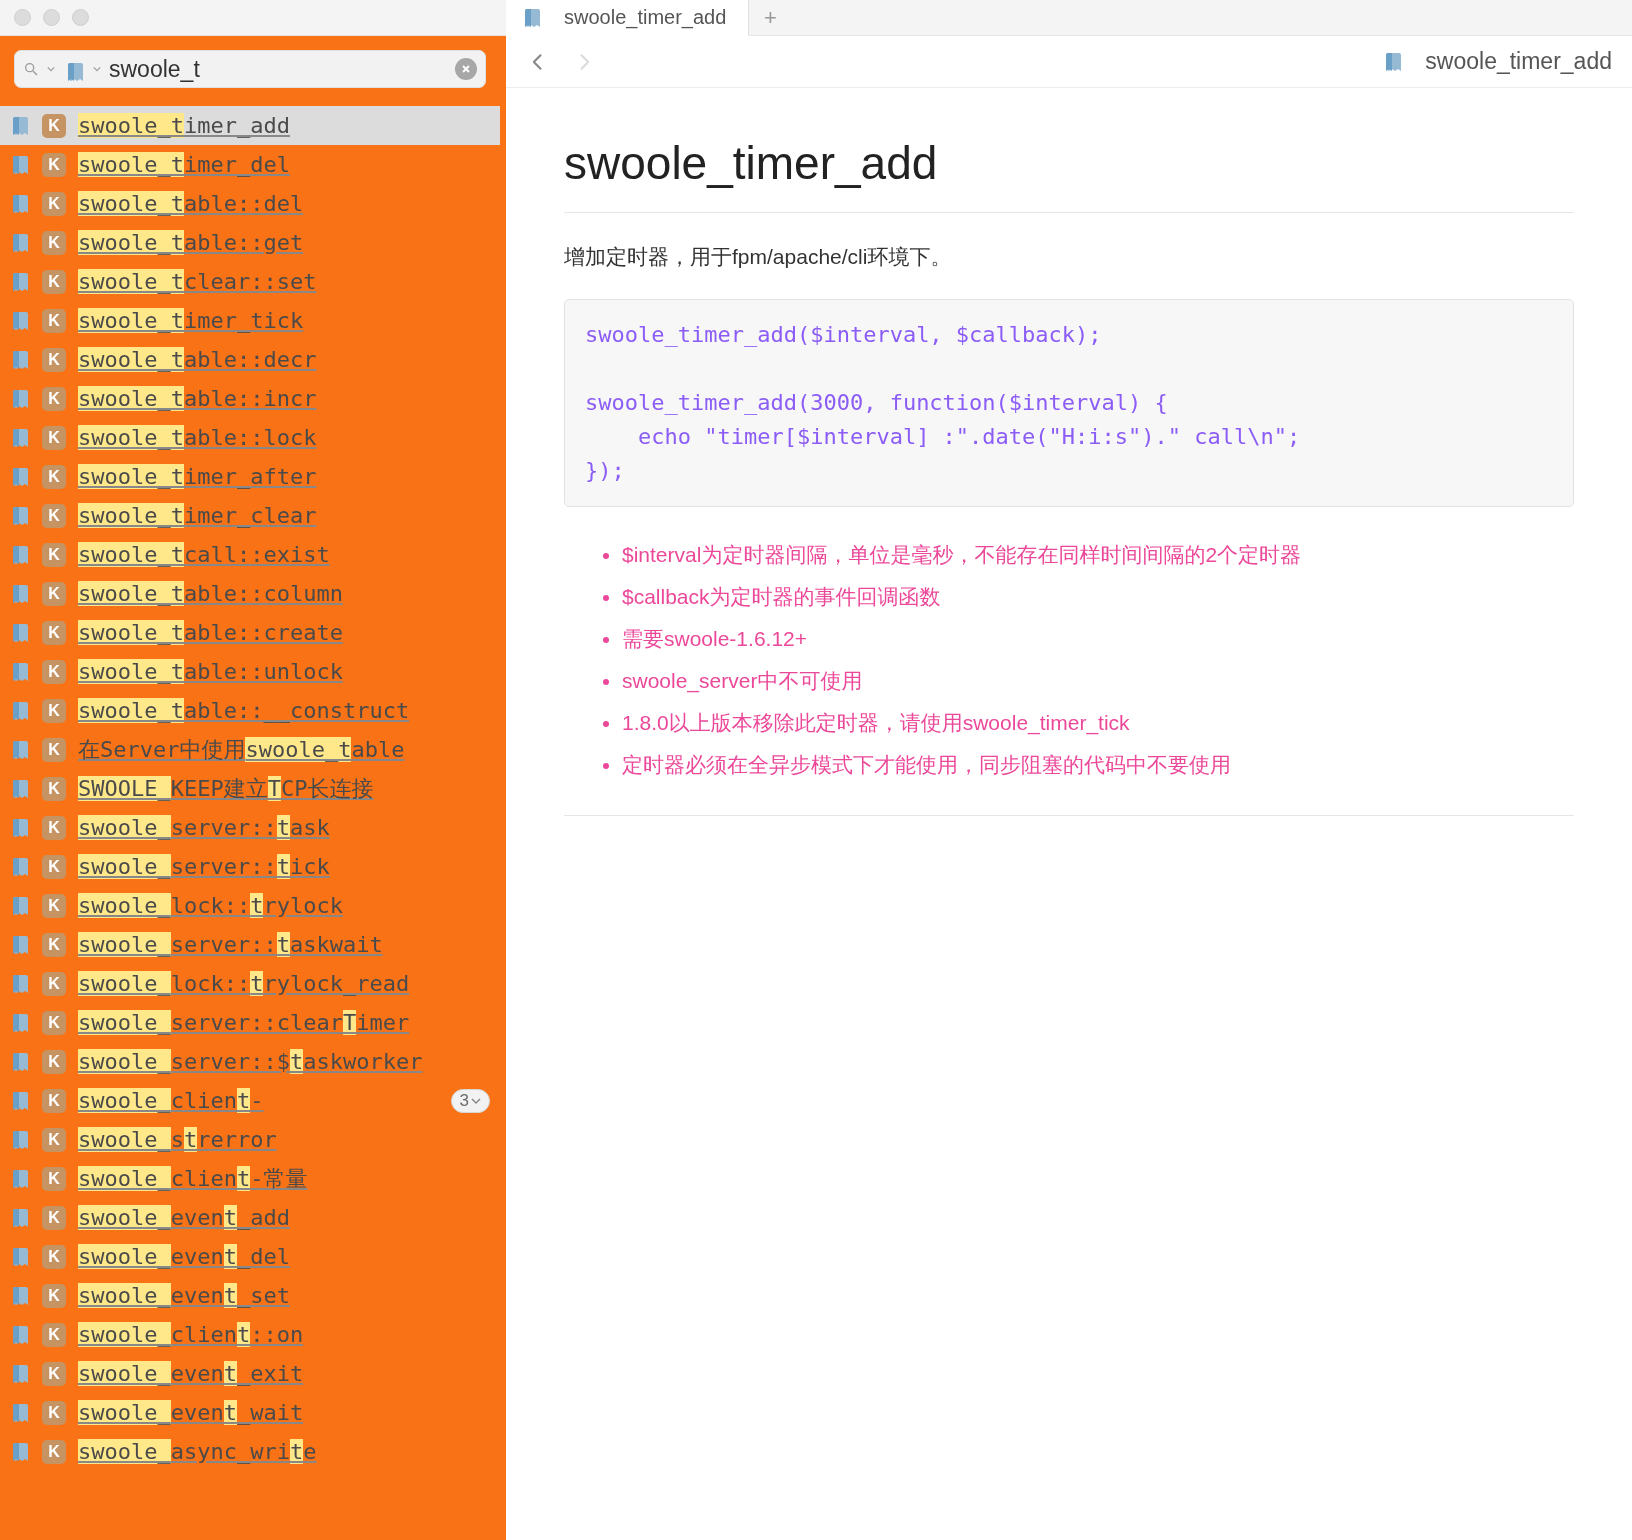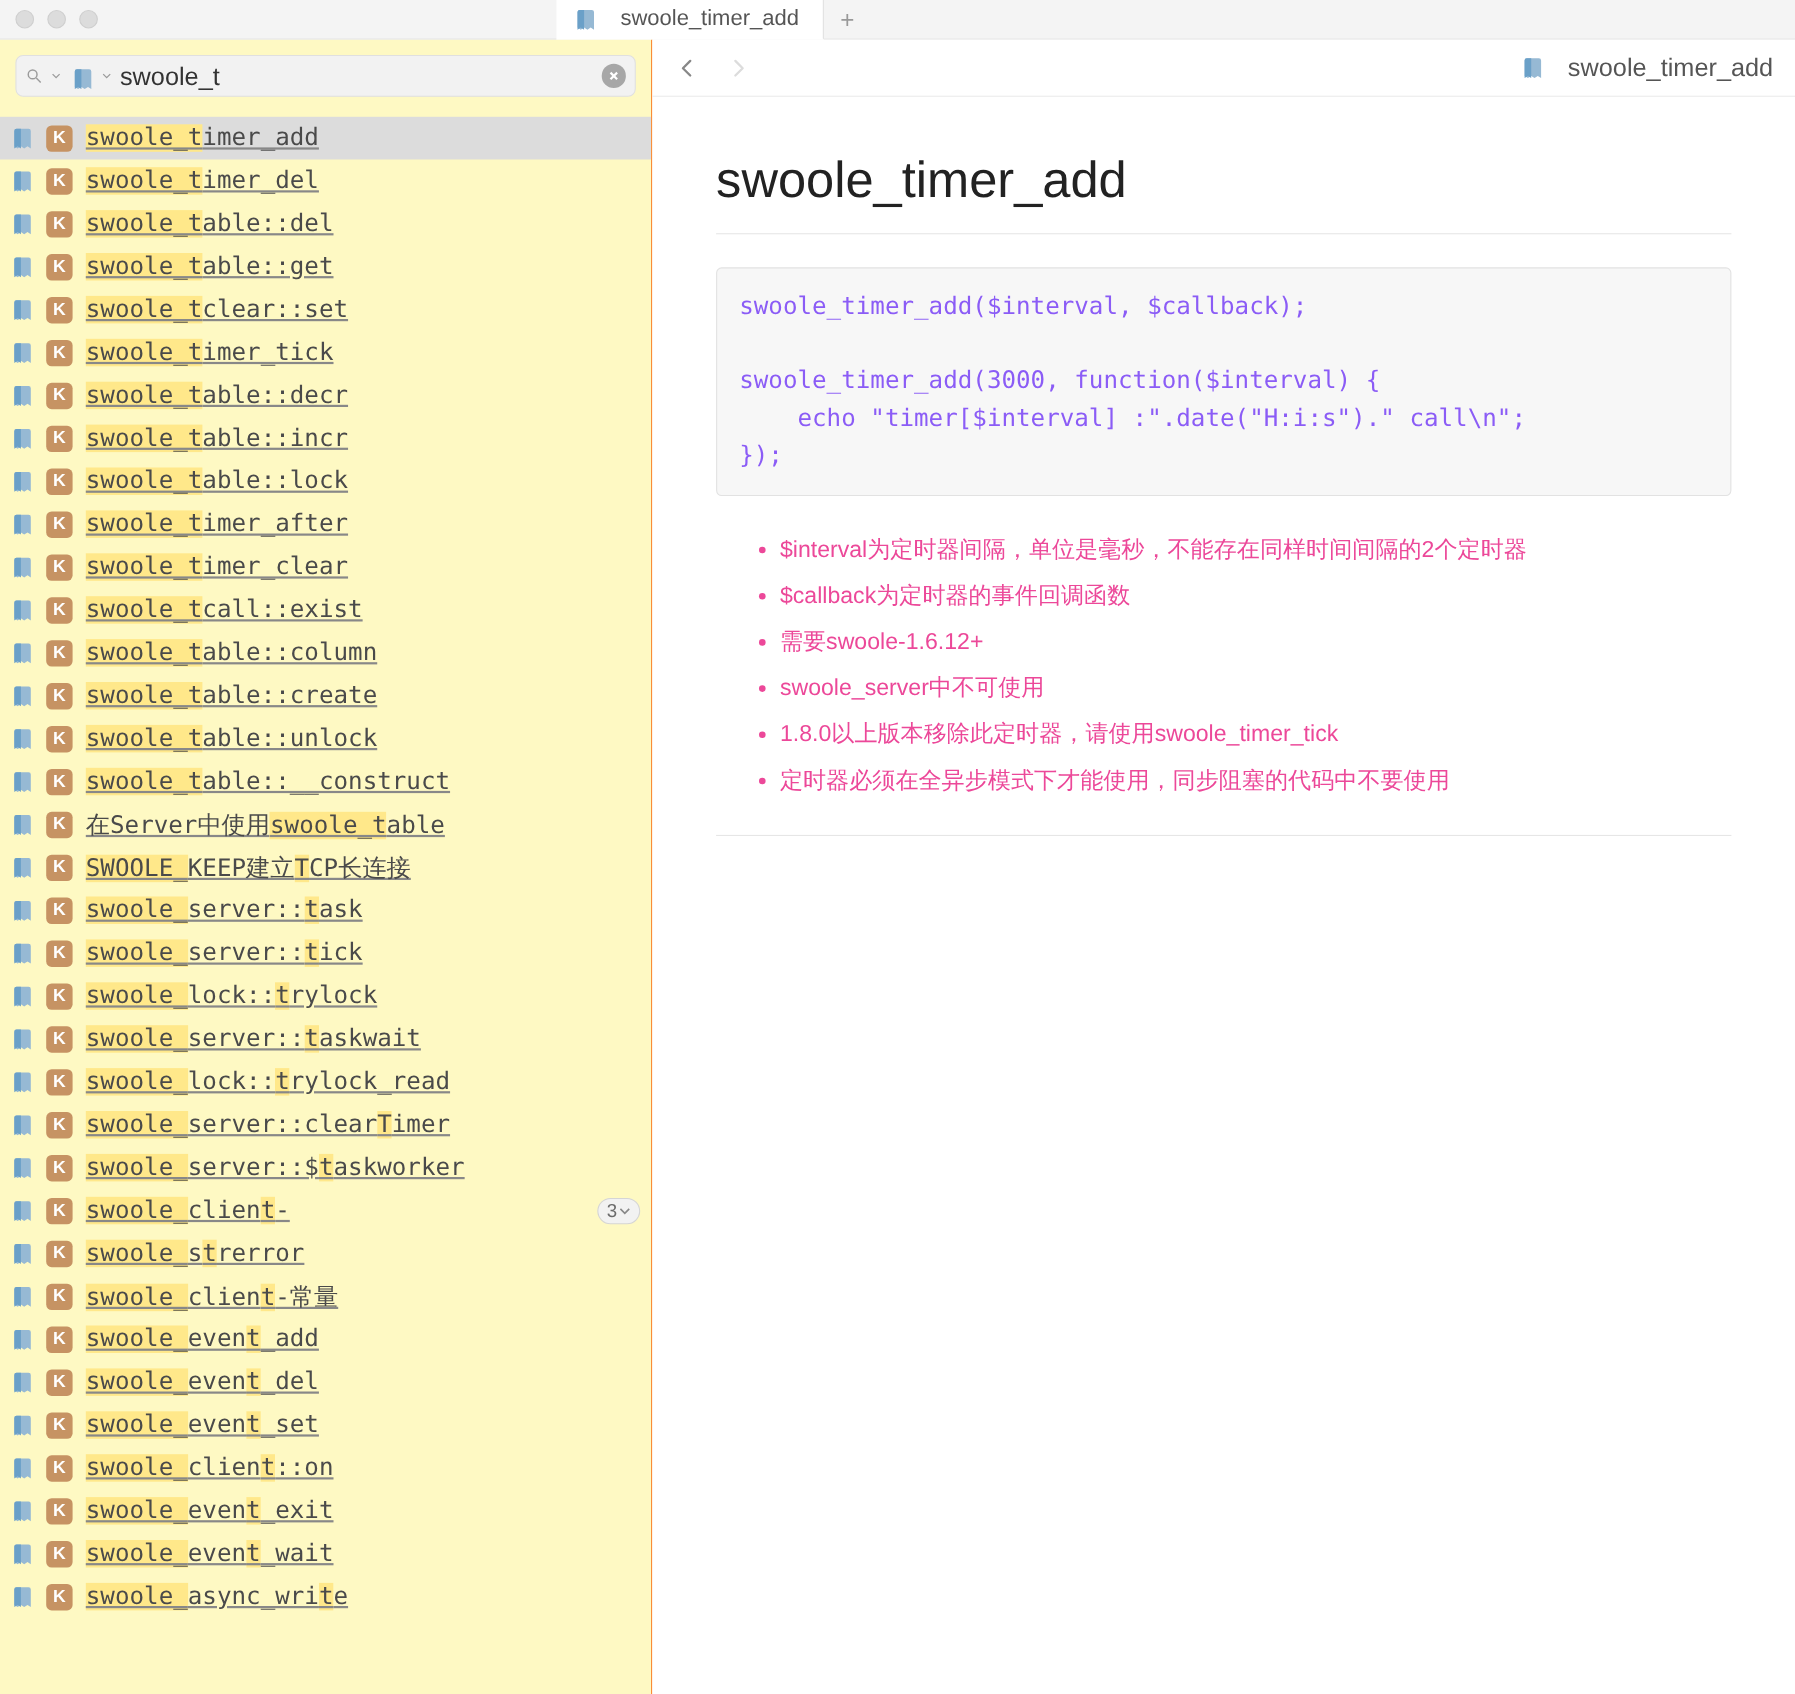--- a/index.html
+++ b/index.html
@@ -16,25 +16,25 @@
     width: 17px; height: 17px; border-radius: 50%;
     background: #dcdcdc;
     border: 1px solid #cfcfcf;
   }
   .content-row {
     flex: 1;
     display: flex;
     overflow: hidden;
   }
   .sidebar {
-    width: 593px;
+    width: 506px;
     display: flex;
     flex-direction: column;
-    background: #fef9c3;
-    border-right: 1px solid #f97316;
+    background: #f97316;
+    border-right: 6px solid #f97316;
   }
   .search-row {
     padding: 14px 14px 8px 14px;
   }
   .search-box {
     display: flex;
     align-items: center;
     height: 38px;
     background: #f2f2f2;
     border: 1px solid #e0e0e0;
@@ -631,20 +631,21 @@
               <path fill="#96b9d4" d="M4 3h14a2 2 0 0 1 2 2v16l-3-2-3 2-3-2-3 2-3-2V5a2 2 0 0 1 2-2z"></path>
               <path fill="#6aa0c8" d="M4 3h7v18l-3-2-3 2V5a2 2 0 0 1 2-2z"></path>
             </svg>
         </span>
         <span>swoole_timer_add</span>
       </span>
     </div>
 
     <div class="doc-area">
       <h1 class="doc-h1">swoole_timer_add</h1>
+      <p class="doc-p">增加定时器，用于fpm/apache/cli环境下。</p>
       <pre class="codeblock">swoole_timer_add($interval, $callback);
 
 swoole_timer_add(3000, function($interval) {
     echo "timer[$interval] :".date("H:i:s")." call\n";
 });</pre>
       <ul class="doc-ul" id="doc-bullets">
           <li>$interval为定时器间隔，单位是毫秒，不能存在同样时间间隔的2个定时器</li>
           <li>$callback为定时器的事件回调函数</li>
           <li>需要swoole-1.6.12+</li>
           <li>swoole_server中不可使用</li>

